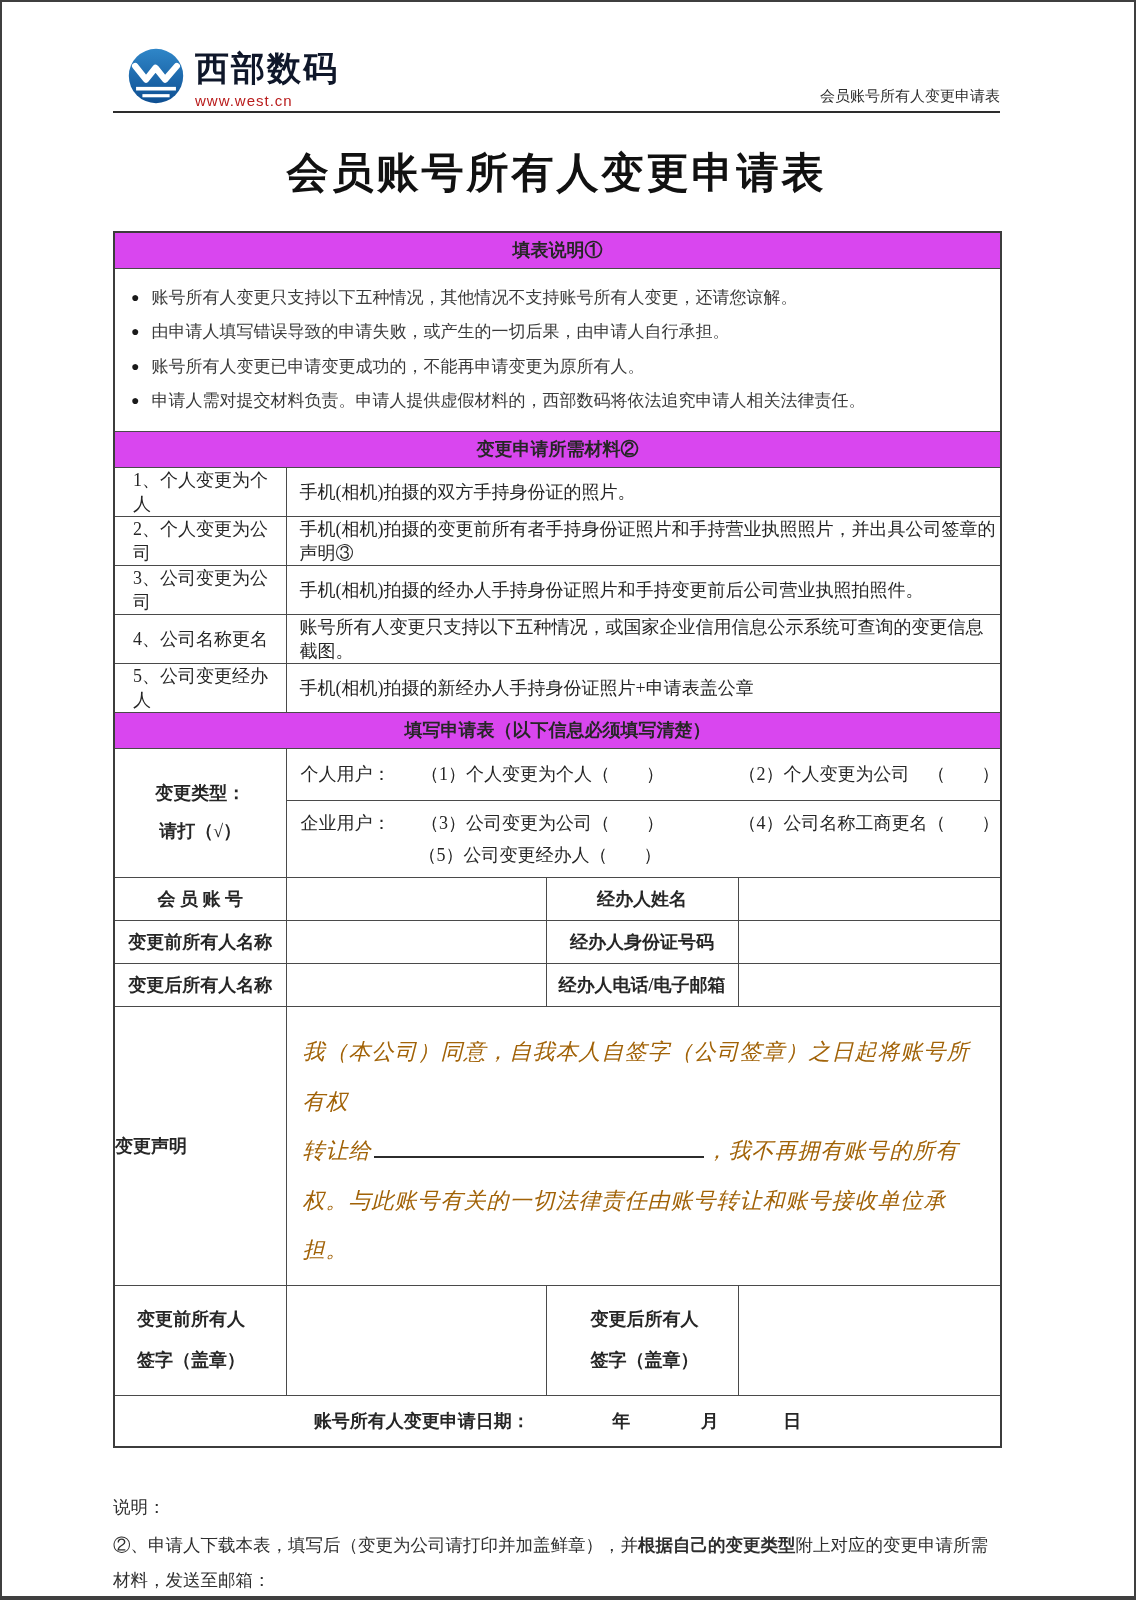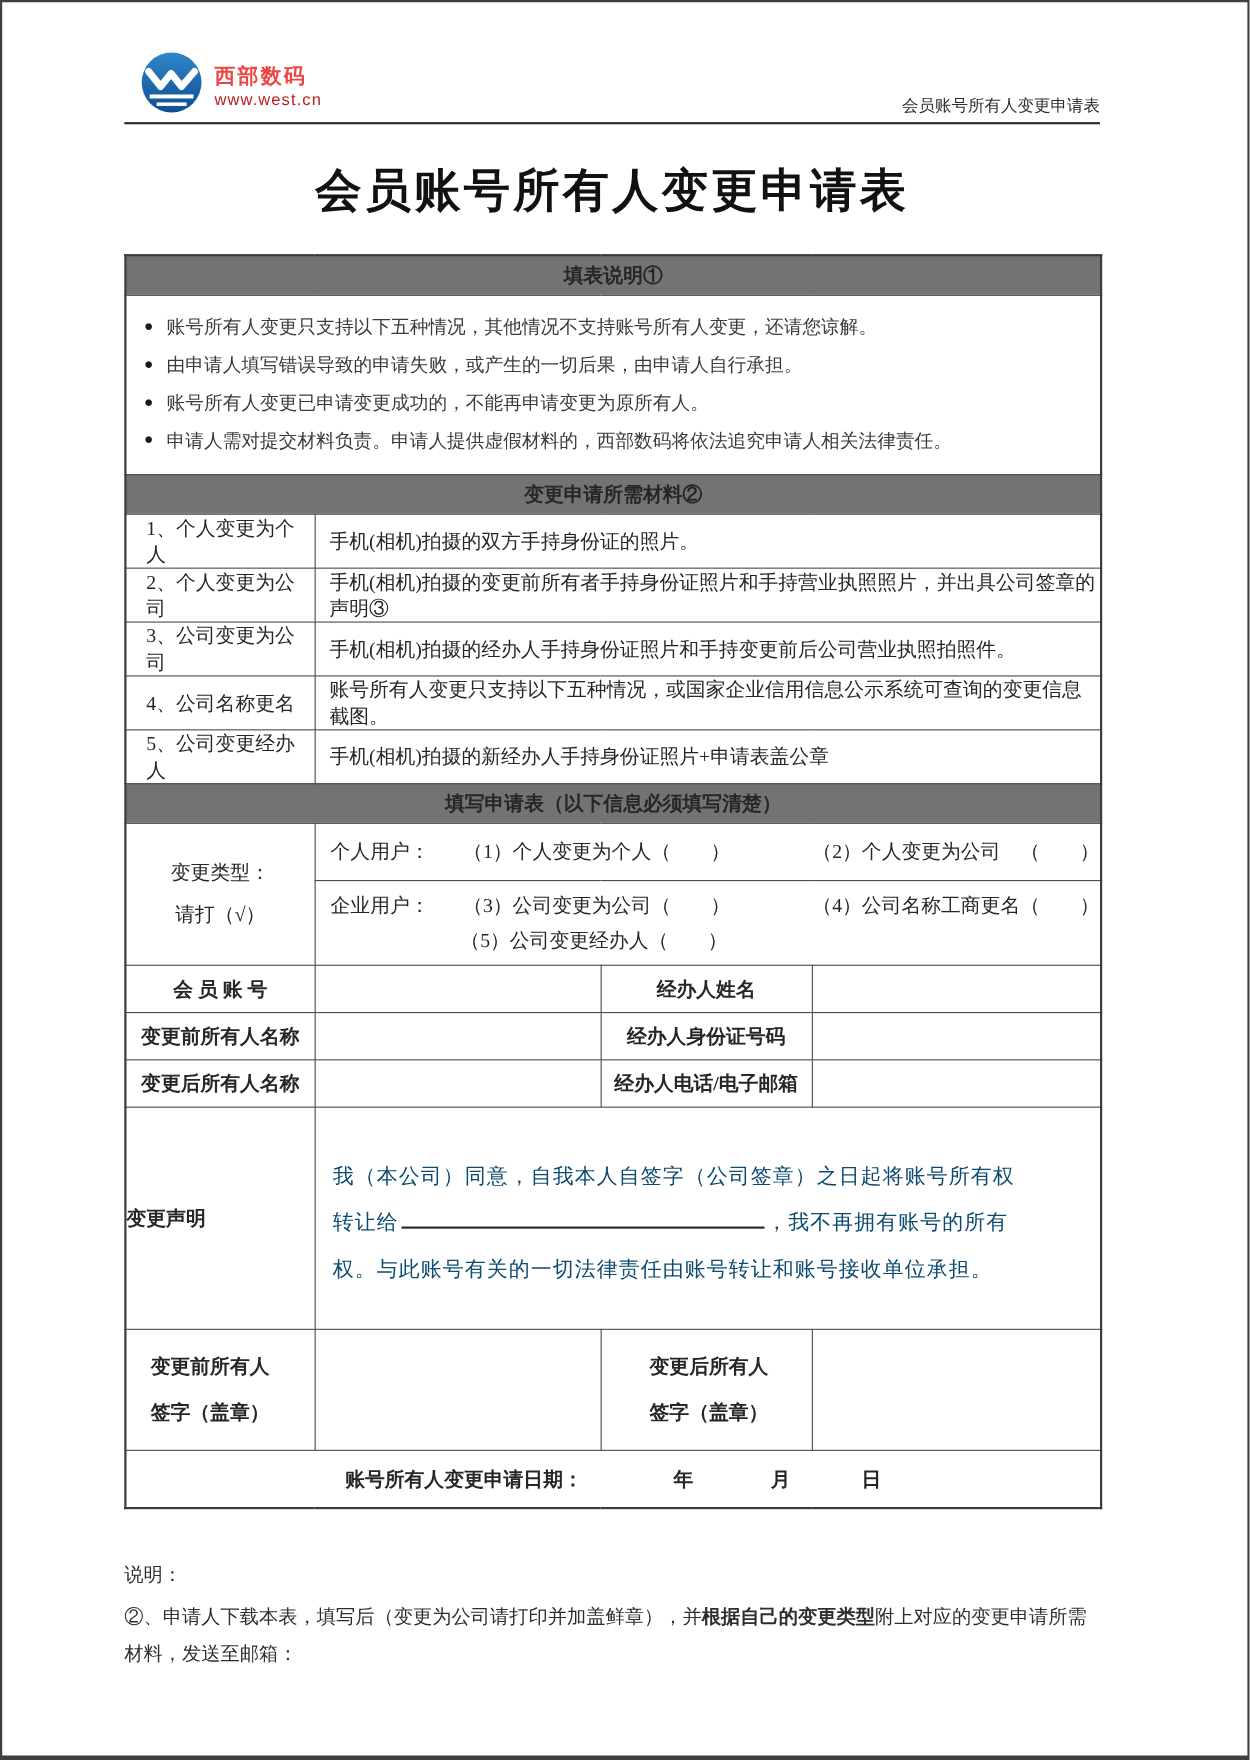--- a/index.html
+++ b/index.html
@@ -11,49 +11,49 @@
     overflow:hidden;
   }
   .content { width:887px; margin-left:111px; }
 
   
   .hdr {
     margin-top:44px; display:flex; justify-content:space-between; align-items:flex-end;
     border-bottom:2px solid #2d2d2d; padding-bottom:2px;
   }
   .brand { display:flex; align-items:center; gap:10px; padding-left:14px; }
-  .brand-txt .cn { font-size:19px; font-weight:bold; color:#ef4444; letter-spacing:2px; font-family:Liberation Mono, monospace; }
+  .brand-txt .cn { font-size:34px; font-weight:bold; color:#0f172a; letter-spacing:2px; font-family:Liberation Mono, monospace; }
   .brand-txt .url { font-size:15px; color:#b91c1c; letter-spacing:1px; font-family:"Liberation Sans",sans-serif; }
   .doc-ref { font-size:15px; color:#2e2e2e; padding-bottom:3px; }
 
   
   .title { margin-top:32px; text-align:center; font-size:42px; font-weight:bold; color:#111; letter-spacing:3px; }
 
   
   table.main { margin-top:30px; width:887px; border-collapse:collapse; table-layout:fixed; border:2px solid #3c3c3c; }
   table.main td { border:1px solid #4a4a4a; font-size:18px; color:#262626; vertical-align:middle; }
-  td.sechead { background:#737373; text-align:center; font-weight:bold; font-size:18px; color:#1b1b1b; height:36px; }
+  td.sechead { background:#d946ef; text-align:center; font-weight:bold; font-size:18px; color:#1b1b1b; height:36px; }
   td.instr { height:144px; padding:16px 14px 8px 14px; vertical-align:top; }
   .bullet-line { display:flex; align-items:flex-start; margin-bottom:9px; font-size:17px; color:#3a3a3a; line-height:1.5; }
   .bullet-dot { font-size:14px; margin:2px 12px 0 2px; color:#1a1a1a; }
   td.mlabel { height:36px; padding-left:18px; font-size:17px; color:#3a3a3a; }
   td.mval  { padding-left:13px; font-size:17px; color:#3a3a3a; }
   td.flabel { text-align:center; font-weight:bold; color:#1c1c1c; }
-  td.ct-left { font-weight:normal; text-align:center; line-height:2.1; font-size:19px; }
+  td.ct-left { font-weight:bold; text-align:center; line-height:2.1; font-size:19px; }
   td.ct-row { padding-left:14px; font-weight:normal; font-size:18px; color:#1f1f1f; }
   td.ct-row1 { height:52px; }
   td.ct-row2 { height:64px; padding-top:6px; padding-bottom:6px; vertical-align:middle; }
   .ct-line { line-height:1.8; }
   .ct-label { margin-right:26px; }
   .ct-opt1 { margin-right:70px; }
   .ct-indent { margin-left:118px; line-height:1.8; }
   tr.fieldrow td { height:43px; }
   td.decl-label { font-weight:bold; text-align:left; font-size:19px; }
   td.decl-body { height:202px; padding:20px 18px 10px 16px; }
-  .decl-text { font-size:19px; color:#0c4a6e; line-height:2.25; letter-spacing:1px; }
+  .decl-text { font-style:italic; font-size:22px; color:#a16207; line-height:2.25; letter-spacing:1px; }
   .blank-line { display:inline-block; width:330px; border-bottom:2px solid #2c2c2c; height:1.05em; vertical-align:baseline; margin:0 2px; }
   td.sig-label { font-weight:bold; line-height:2.3; font-size:19px; color:#1c1c1c; vertical-align:middle; }
   td.sig-left { padding-left:22px; height:110px; }
   td.sig-right { padding-left:44px; }
   td.daterow { height:52px; text-align:center; font-weight:bold; font-size:19px; color:#1a1a1a; }
   .date-unit-y { margin-left:78px; }
   .date-unit-m { margin-left:66px; }
   .date-unit-d { margin-left:60px; }
 
   

